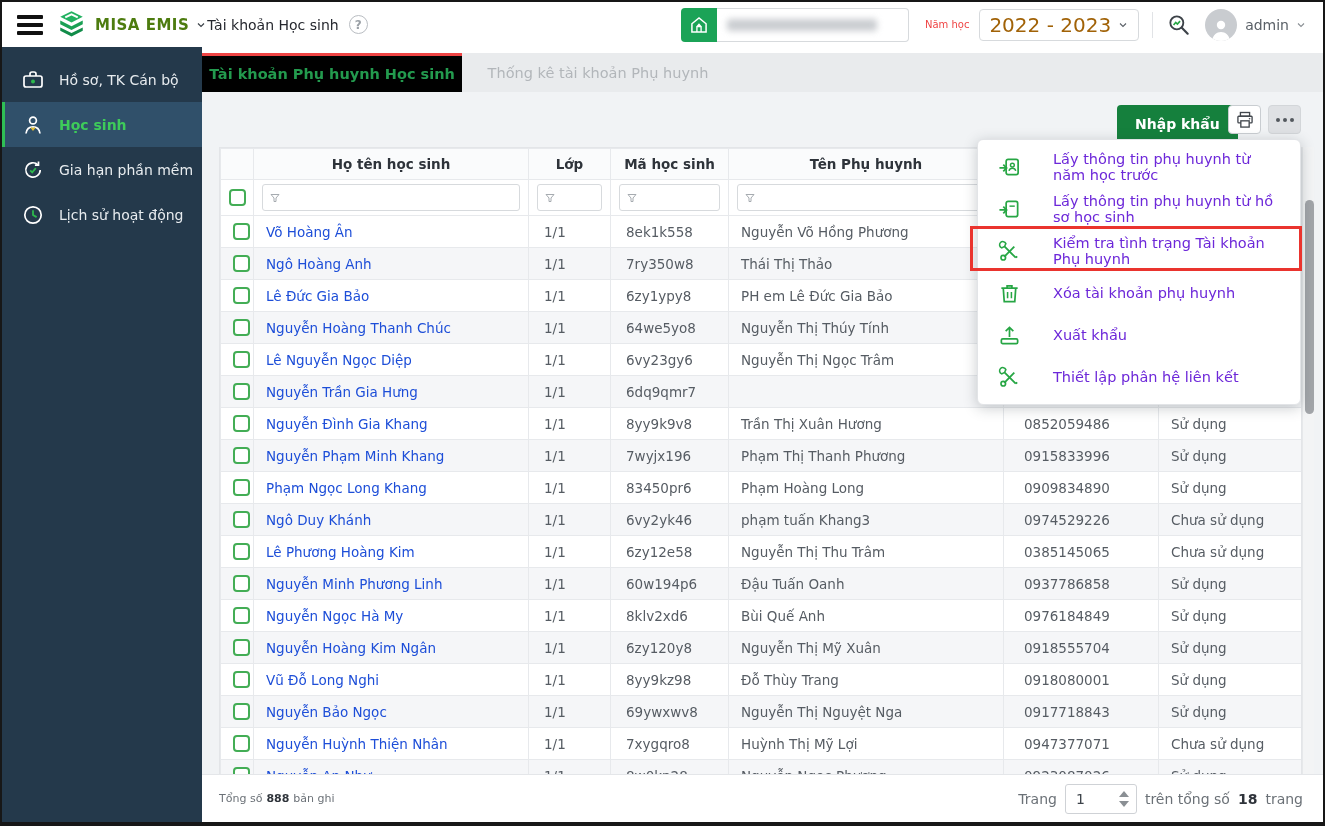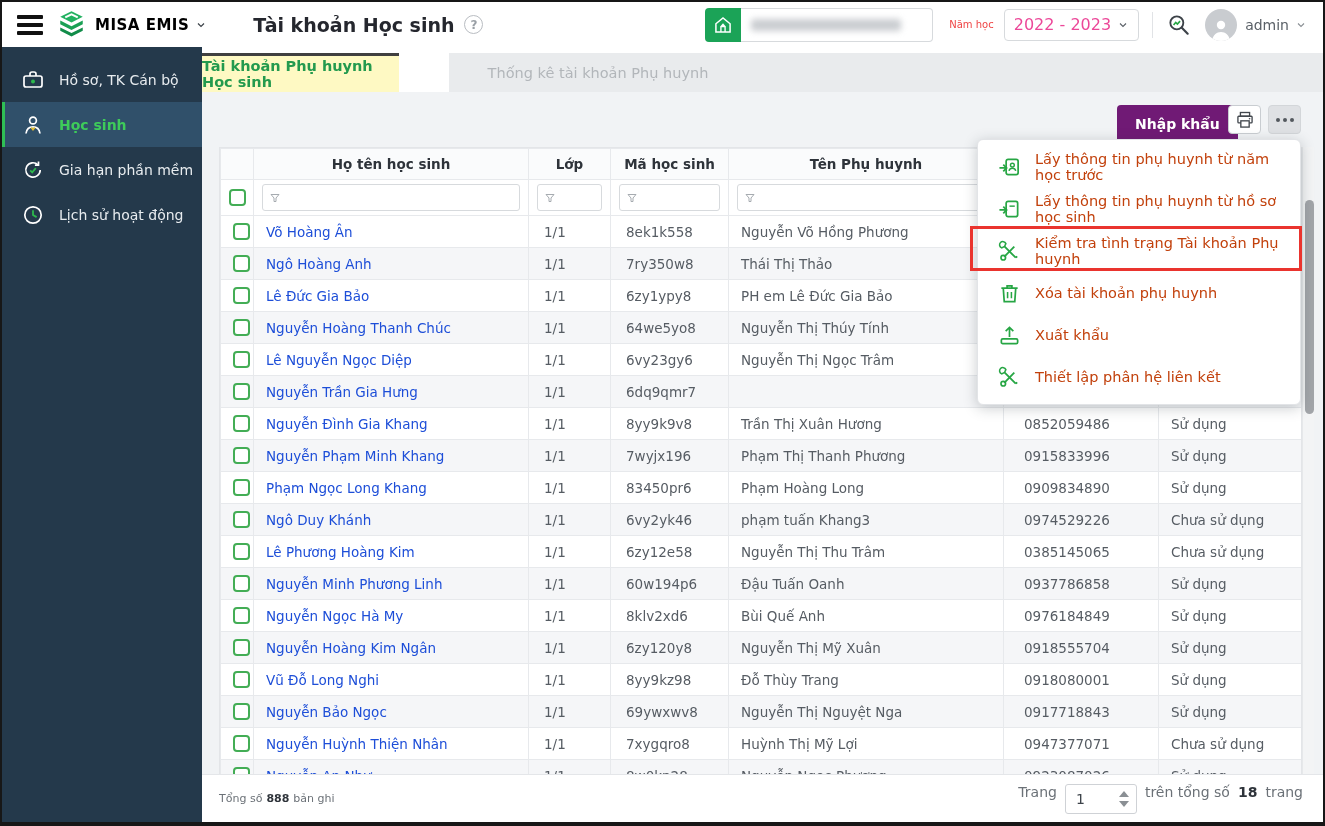--- a/index.html
+++ b/index.html
@@ -7,63 +7,63 @@
   .screen { position:relative; width:1325px; height:826px; background:#fff;
             border:2px solid #171717; border-bottom-width:4px; overflow:hidden; }
 
   
   .topbar { position:absolute; left:0; top:0; right:0; height:45px; background:#fff;
             display:flex; align-items:center; z-index:20; }
   .hamburger { width:26px; height:20px; margin-left:15px; display:flex; flex-direction:column;
                justify-content:space-between; cursor:pointer; }
   .hamburger span { display:block; height:4px; background:#111; border-radius:1px; }
   .logo-group { display:flex; align-items:center; margin-left:13px; cursor:pointer; }
-  .brand-text { font-size:15px; font-weight:bold; color:#000000; letter-spacing:.5px; margin-left:8px; }
+  .brand-text { font-size:15px; font-weight:bold; color:#4d7c0f; letter-spacing:.5px; margin-left:8px; }
   .chev { width:12px; height:12px; margin-left:6px; }
-  .page-title { font-size:19px; font-weight:700; color:#25272e; margin-left:46px; }
+  .page-title { font-size:14px; font-weight:400; color:#25272e; }
   .help-badge { width:19px; height:19px; border:1.5px solid #b9bdc2; border-radius:50%;
                 color:#9aa0a6; font-size:12px; font-weight:bold; display:flex; align-items:center;
                 justify-content:center; margin-left:10px; cursor:pointer; }
   .top-right { margin-left:auto; display:flex; align-items:center; margin-right:16px; }
   .school-widget { display:flex; align-items:stretch; height:34px; cursor:pointer; }
   .school-btn { width:36px; background:#1ba357; border-radius:4px 0 0 4px; display:flex;
                 align-items:center; justify-content:center; }
   .school-field { width:192px; border:1px solid #d7dadd; border-left:none; border-radius:0 4px 4px 0;
                   background:#fff; display:flex; align-items:center; padding:0 10px; }
   .blur-bar { width:150px; height:12px; background:#b9bdc2; border-radius:3px; filter:blur(3px); opacity:.75; }
   .year-label { font-size:10px; color:#ef4444; margin-left:16px; }
   .year-select { margin-left:10px; height:32px; min-width:112px; border:1px solid #d7dadd; border-radius:4px;
                  display:flex; align-items:center; justify-content:space-between; padding:0 9px;
-                 font-size:16px; color:#ec4899; cursor:pointer; background:#fff; }
+                 font-size:20px; color:#a16207; cursor:pointer; background:#fff; }
   .v-divider { width:1px; height:26px; background:#e1e3e6; margin:0 13px; }
   .search-btn { cursor:pointer; display:flex; }
   .avatar { width:32px; height:32px; border-radius:50%; background:#c9ccd0; margin-left:13px;
             overflow:hidden; display:flex; align-items:flex-end; justify-content:center; cursor:pointer; }
   .admin-name { font-size:14px; color:#5a6067; margin-left:8px; cursor:pointer; }
 
   
   .sidebar { position:absolute; left:0; top:45px; bottom:0; width:200px; background:#24394b; z-index:15; }
   .side-list { list-style:none; padding-top:10px; }
   .side-item { height:45px; display:flex; align-items:center; gap:13px; padding-left:15px;
                color:#e8ecef; font-size:14px; cursor:pointer; border-left:3px solid transparent; }
   .side-item .sicon { width:26px; display:flex; justify-content:center; }
   .side-item.active { background:#30506a; border-left-color:#2fbf55; color:#3ecb5a; font-weight:600; }
 
   
   .tabstrip { position:absolute; left:200px; top:45px; right:0; height:45px; background:#fff; z-index:10; }
   .tab-gray { position:absolute; left:247px; right:0; top:6px; bottom:0; background:#e9ebed; }
-  .tab-active { position:absolute; left:0; top:6px; bottom:0; width:197px; background:#fef9c3;
-                border-top:3px solid #404040; display:flex; align-items:center; justify-content:center;
+  .tab-active { position:absolute; left:0; top:6px; bottom:0; width:260px; background:#000000;
+                border-top:3px solid #ef4444; display:flex; align-items:center; justify-content:center;
                 font-size:14.5px; font-weight:600; color:#239a4e; cursor:pointer; }
   .tab-inactive { position:absolute; left:0; top:0; bottom:0; width:298px; display:flex; align-items:center;
                   justify-content:center; font-size:14.5px; color:#b2b6ba; cursor:pointer; }
 
   
   .content { position:absolute; left:200px; top:90px; right:0; bottom:48px; background:#f1f3f5; z-index:5; }
-  .btn-import { position:absolute; left:915px; top:13px; height:38px; padding:0 18px; background:#701a75;
+  .btn-import { position:absolute; left:915px; top:13px; height:38px; padding:0 18px; background:#15803d;
                 color:#fff; font-size:14px; font-weight:600; border:none; border-radius:4px; cursor:pointer;
                 font-family:inherit; }
   .btn-icon { position:absolute; top:13px; width:33px; height:29px; border-radius:4px; display:flex;
               align-items:center; justify-content:center; cursor:pointer; }
   .btn-print { left:1026px; background:#fff; border:1px solid #c9cdd1; }
   .btn-more { left:1066px; background:#dfe1e4; border:1px solid #d3d6d9; gap:3px; }
   .btn-more i { width:4px; height:4px; border-radius:50%; background:#53585e; }
 
   
   .table-wrap { position:absolute; left:17px; top:55px; width:1083px; height:633px; background:#fff;
@@ -88,32 +88,32 @@
   
   .vscroll { position:absolute; left:1100px; top:55px; bottom:0; width:12px; background:#f3f4f5;
              border-left:1px solid #e6e8ea; }
   .vthumb { position:absolute; left:1.5px; top:53px; width:9px; height:214px; background:#a2a5a9;
             border-radius:5px; cursor:pointer; }
 
   
   .menu { position:absolute; left:775px; top:47px; width:324px; background:#fff; list-style:none;
           border:1px solid #e2e4e7; border-radius:6px; box-shadow:0 3px 14px rgba(40,50,60,.25);
           padding:6px 0; z-index:50; }
-  .menu-item { height:42px; display:flex; align-items:center; gap:14px; padding:0 14px 0 20px;
-               font-size:14.5px; color:#c2410c; cursor:pointer; }
+  .menu-item { height:42px; display:flex; align-items:center; gap:32px; padding:0 14px 0 20px;
+               font-size:14.5px; color:#6d28d9; cursor:pointer; }
   .menu-item .micon { width:23px; display:flex; justify-content:center; }
   .hl-box { position:absolute; left:768px; top:134px; width:332px; height:45px;
             border:3px solid #ea342e; z-index:60; pointer-events:none; }
 
   
   .footer { position:absolute; left:200px; right:0; bottom:0; height:48px; background:#fff;
             border-top:1px solid #e4e6e9; display:flex; align-items:center; z-index:8; }
   .total-group { display:flex; gap:4px; margin-left:17px; font-size:11px; color:#6b7177; }
   .total-group b { color:#2e333a; }
-  .pager { margin-left:auto; margin-right:20px; display:flex; gap:8px;
+  .pager { margin-left:auto; margin-right:20px; display:flex; align-items:center; gap:8px;
            font-size:14px; color:#6b7177; }
   .pager b { color:#2e333a; }
   .page-box { width:72px; height:30px; border:1px solid #cfd2d6; border-radius:3px; background:#fff;
               display:flex; align-items:center; }
   .page-box input { width:40px; border:none; outline:none; font-size:14px; color:#3d434a;
                     padding-left:10px; font-family:inherit; }
   .steppers { margin-left:auto; margin-right:7px; display:flex; flex-direction:column; gap:4px; }
   .steppers i { width:0; height:0; border-left:5px solid transparent; border-right:5px solid transparent; cursor:pointer; }
   .step-up { border-bottom:6px solid #8a8f94; }
   .step-down { border-top:6px solid #8a8f94; }

